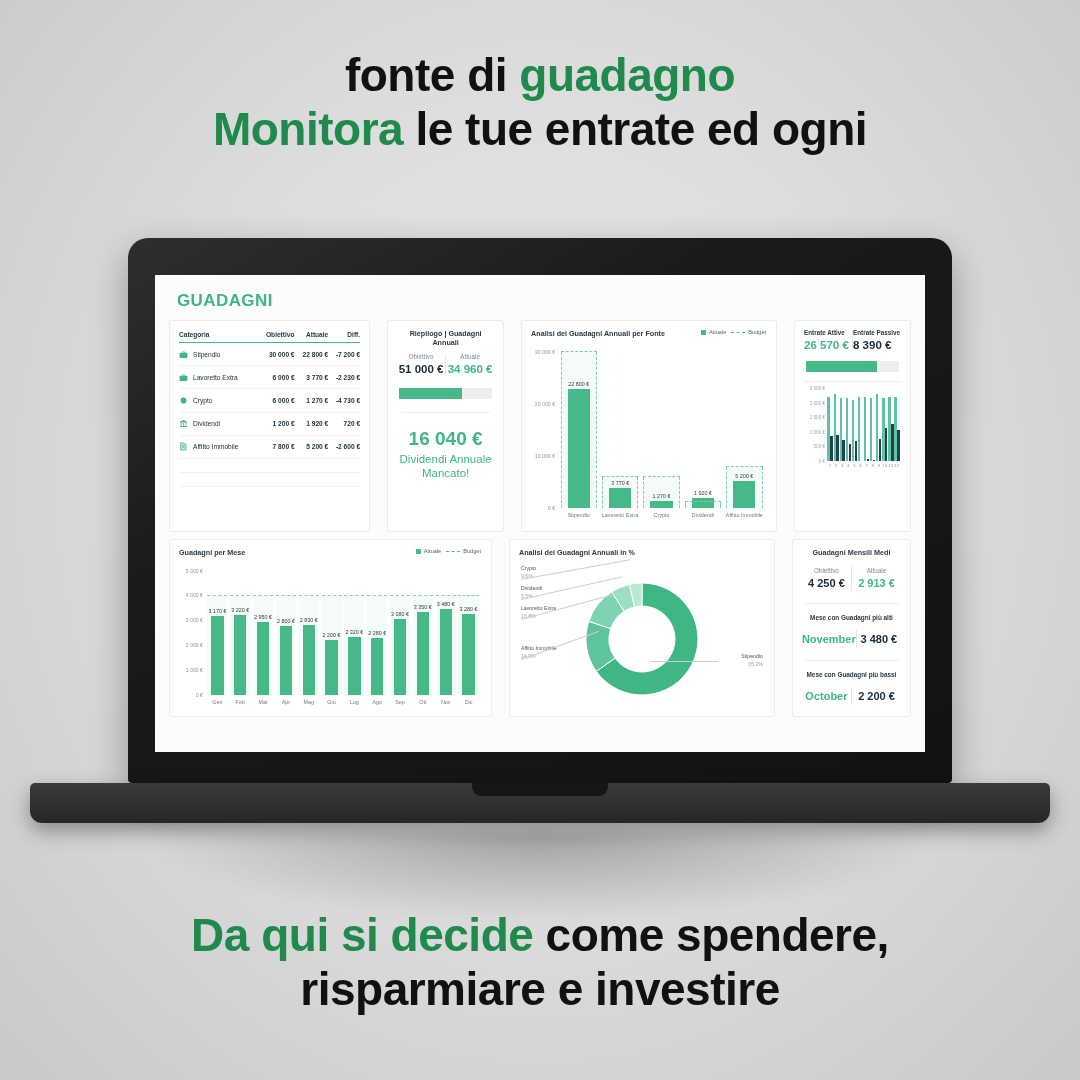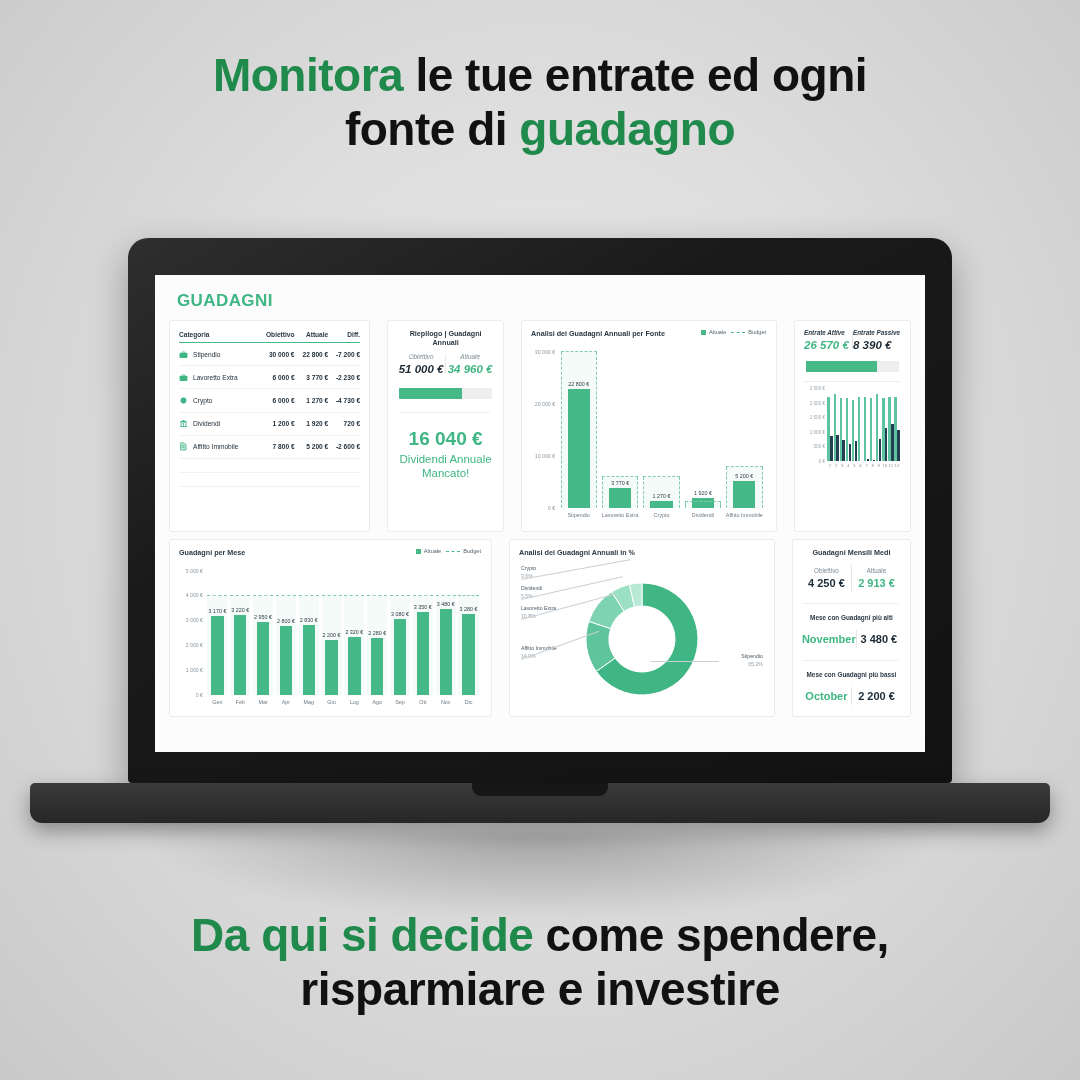--- a/index.html
+++ b/index.html
@@ -71,21 +71,21 @@
   table.cat td { font-size: 6.6px; color: #1d2b36; padding: 6.6px 0; text-align: right; border-bottom: 1px solid #f2f2f2; font-weight: bold; }
   table.cat td.lcol { text-align: left; font-weight: normal; }
   td.neg { color: #e0475f; }
   td.pos { color: #3fb683; }
   .cat-name { display: flex; align-items: center; gap: 5px; }
   .cat-ico { width: 9px; height: 9px; flex: 0 0 9px; }
   .blank-row td { height: 13px; border-bottom: 1px solid #f2f2f2; }
 
   
   #card-summary { width: 126px; text-align: center; }
-  .sum-heads { display: flex; margin-top: 6px; font-style: italic; }
+  .sum-heads { display: flex; margin-top: 6px; }
   .sum-col { flex: 1; }
   .sum-lbl { font-size: 6.3px; color: #7c8a94; margin-bottom: 3px; }
   .sum-val { font-size: 11.5px; font-weight: bold; color: #1d2b36; }
   .sum-val.green { color: #3fb683; }
   .sum-div { width: 1px; background: #e6e6e6; margin: 2px 0; }
   .pbar { height: 11px; background: #eeeeee; border-radius: 1px; margin: 13px 2px 0 2px; overflow: hidden; }
   .pbar > i { display: block; height: 100%; background: #46b987; }
   .sum-sep { height: 1px; background: #eeeeee; margin: 13px 4px 0 4px; }
   .big-num { font-size: 19px; font-weight: bold; color: #3fb683; margin-top: 15px; }
   .big-cap { font-size: 11.5px; color: #3fb683; line-height: 1.2; margin-top: 3px; }
@@ -141,24 +141,24 @@
   .avg-pair { display: flex; align-items: center; }
   .avg-col { flex: 1; font-size: 11px; font-weight: bold; color: #1d2b36; }
   .avg-col.green { color: #3fb683; }
   .avg-sub { font-size: 6.3px; color: #7c8a94; font-weight: normal; margin-bottom: 3px; }
 </style>
 </head>
 <body>
 
 <div class="headline" id="headline-top">
   <span class="hl-line">
-    <span class="hl-accent">Monitora</span><span> le tue entrate ed ogni</span>
+    <span>fonte di </span><span class="hl-accent">guadagno</span>
   </span>
   <span class="hl-line">
-    <span>fonte di </span><span class="hl-accent">guadagno</span>
+    <span class="hl-accent">Monitora</span><span> le tue entrate ed ogni</span>
   </span>
 </div>
 
 <div id="laptop">
   <div id="laptop-lid"></div>
   <div id="laptop-base"></div>
   <div id="laptop-notch"></div>
   <div id="laptop-shadow"></div>
 </div>
 

